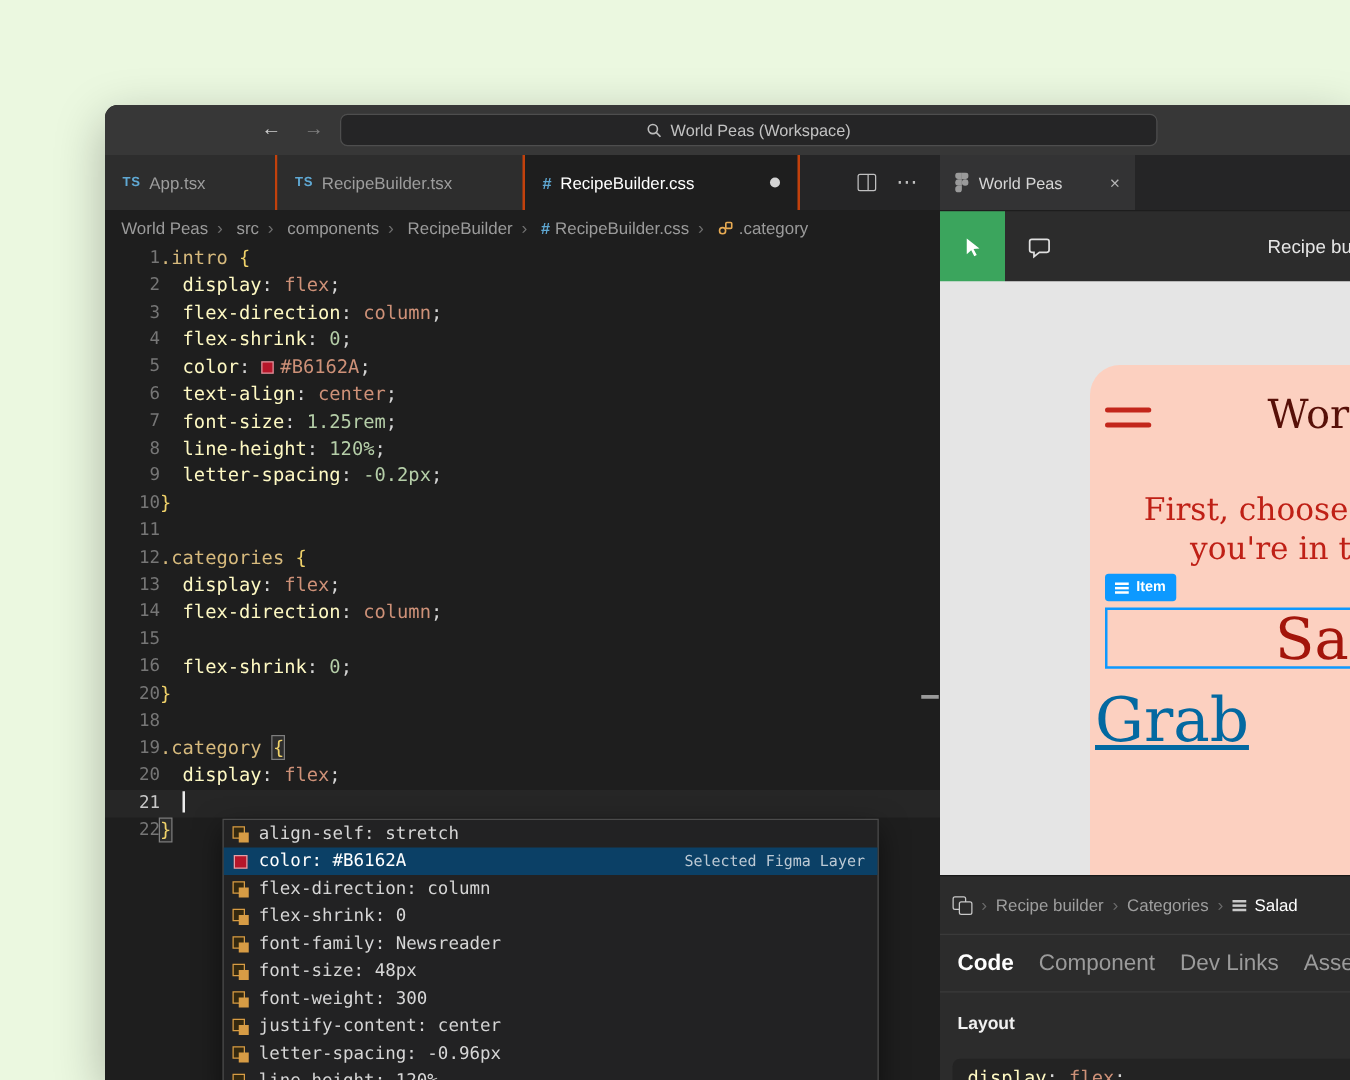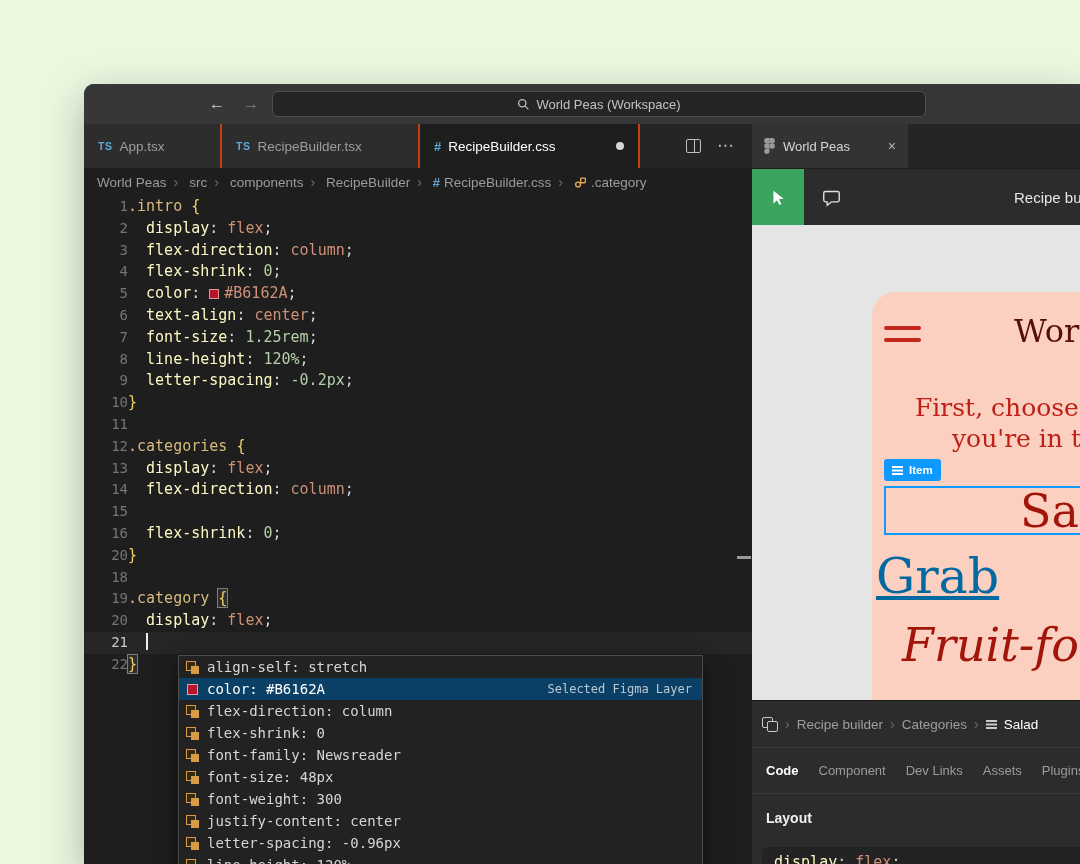--- a/index.html
+++ b/index.html
@@ -88,21 +88,21 @@
   .fbottom{position:absolute;left:0;top:576px;width:328px;height:164px;background:#2c2c2c;border-top:1px solid #191919;overflow:hidden}
   .fcrumbs{position:absolute;top:0;left:0;width:328px;height:46px;display:flex;align-items:center;gap:7px;padding-left:10px;font-size:13.5px;color:#9e9e9e;white-space:nowrap;overflow:hidden}
   .fcrumbs .sep::before{content:"›";color:#6a6a6a;font-size:14px}
   .fcrumbs .strong{color:#fff}
   .frames-icon{position:relative;width:16px;height:14px;flex:none}
   .frames-icon::before{content:"";position:absolute;left:0;top:0;width:9px;height:9px;border:1.3px solid #c9c9c9;border-radius:2px}
   .frames-icon::after{content:"";position:absolute;left:5px;top:4px;width:9px;height:9px;border:1.3px solid #c9c9c9;border-radius:2px;background:#2c2c2c}
   .fcrumbs .lines-icon{color:#c9c9c9}
   .fdivider{position:absolute;left:0;width:328px;height:1px;background:#3a3a3a}
   .d1{top:46px}.d2{top:92px}
-  .ftabs{position:absolute;top:47px;left:0;width:300px;height:45px;display:flex;align-items:center;gap:20px;padding-left:14px;font-size:13px;color:#9b9b9b;white-space:nowrap}
+  .ftabs{position:absolute;top:47px;left:0;width:300px;height:45px;display:flex;align-items:center;gap:20px;padding-left:14px;font-size:18px;color:#9b9b9b;white-space:nowrap}
   .ftabs .active{color:#fff;font-weight:700}
   .fsection{position:absolute;top:93px;left:0;width:356px;height:47px;display:flex;align-items:center;padding-left:14px;color:#f0f0f0;font-size:14px;font-weight:700}
   .fcode{position:absolute;top:146px;left:10px;width:330px;height:44px;background:#232323;border-radius:6px 6px 0 0;padding:6px 12px;font-family:"DejaVu Sans Mono",monospace;font-size:15px;white-space:pre}
 </style>
 </head>
 <body>
 
 <div id="app">
   <div class="window">
 
@@ -275,21 +275,20 @@
           <div class="intro-line i1" id="intro1" style="color: rgb(191, 32, 22);">First, choose a</div>
           <div class="intro-line i2" id="intro2" style="color: rgb(191, 32, 22);">you're in th</div>
           <div class="chip" id="item-chip" style="background: rgb(13, 153, 255);">
             <span class="lines-icon"></span>
             <span>Item</span>
           </div>
           <div class="selbox" id="selbox" style="border: 2px solid rgb(13, 153, 255);">
             <div class="cat cat-sel" id="cat1" style="color: rgb(163, 21, 11);">Salad</div>
           </div>
           <div class="cat cat2" id="cat2" style="color: #0369a1; text-decoration: underline;">Grab</div>
-          <div class="cat cat3" id="cat3" style="color: rgb(163, 21, 11);">Fruit-fo</div>
         </div>
       </div>
 
       <div class="fbottom">
         <div class="fcrumbs">
           <span class="frames-icon"></span>
           <span class="sep"></span>
           <span>Recipe builder</span>
           <span class="sep"></span>
           <span>Categories</span>

